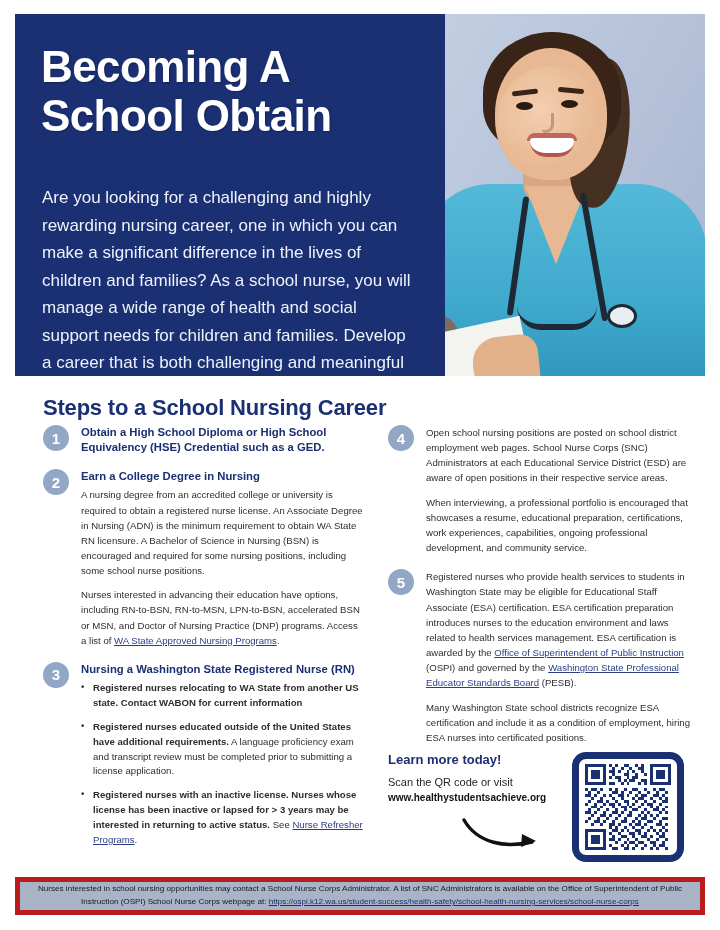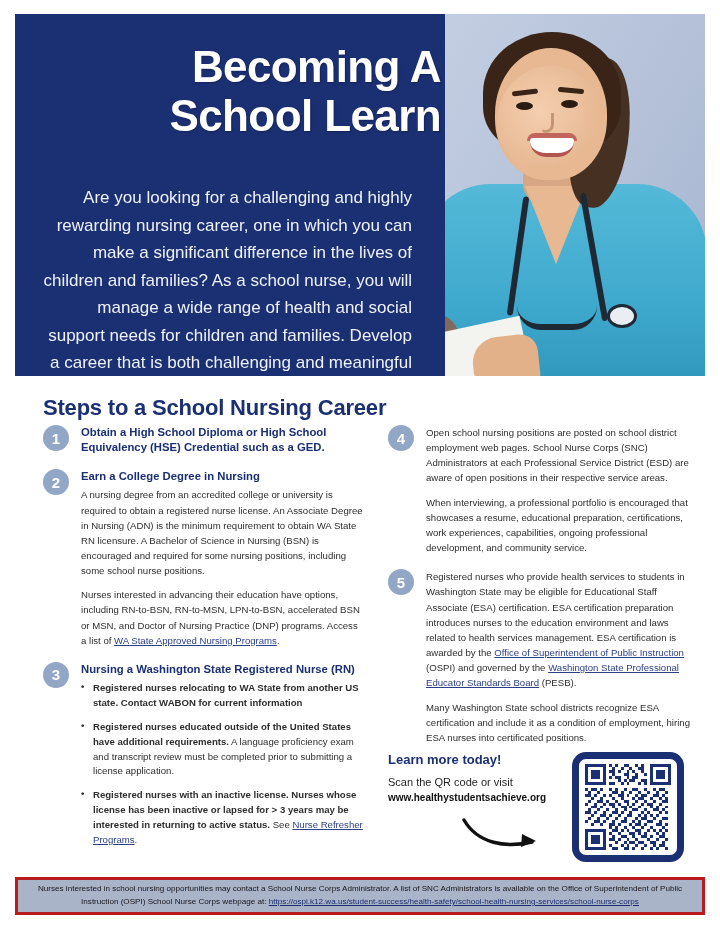--- a/index.html
+++ b/index.html
@@ -10,21 +10,20 @@
     overflow: hidden;
   }
   .page { position: relative; width: 720px; height: 930px; background: #fff; }
 
   
   .hero {
     position: absolute; left: 15px; top: 14px;
     width: 690px; height: 362px;
     background: #4d7c0f;
     overflow: hidden;
-    text-align: right;
   }
   .hero-navy {
     position: absolute; left: 0; top: 0;
     width: 430px; height: 362px;
     background: #1b2f73;
     z-index: 3;
   }
   .hero-title {
     position: absolute; left: 26px; top: 28px;
     width: 400px;
@@ -150,21 +149,21 @@
   .qr-wrap {
     position:absolute; left:184px; top:0px;
     width:112px; height:110px; border:7px solid #1b2f73; border-radius:14px;
     background:#ffffff; padding:5px; overflow:hidden;
   }
   .qr { width:100%; height:100%; display:block; }
 
   
   .footer {
     position:absolute; left:15px; top:877px; width:690px; height:38px;
-    background:#a9b4c8; border:3px solid #b91c1c;
+    background:#a9b4c8; border:5px solid #b91c1c;
     display:flex; align-items:center; justify-content:center;
   }
   .footer-text {
     color:#17171c; font-size:8.1px; line-height:1.55; text-align:center;
     padding:0 14px;
   }
   .footer-text a { color:#1c2d6b; text-decoration:underline; }
 </style>
 </head>
 <body>
@@ -196,21 +195,21 @@
       <div class="stetho-b"></div>
       <div class="stetho-head"></div>
       <div class="clipboard"></div>
       <div class="hand"></div>
     </div>
 
     <div class="hero-navy"></div>
 
     <div class="hero-title">
       <div>Becoming A</div>
-      <div>School Learn</div>
+      <div>School Obtain</div>
     </div>
 
     <div class="hero-sub">Are you looking for a challenging and highly rewarding nursing career, one in which you can make a significant difference in the lives of children and families? As a school nurse, you will manage a wide range of health and social support needs for children and families. Develop a career that is both challenging and meaningful – as a school nurse.</div>
   </div>
 
   <div class="steps-title">Steps to a School Nursing Career</div>
 
   <div class="col col-left">
 
     <div class="step">
@@ -234,21 +233,21 @@
         <li><span>Registered nurses educated outside of the United States have additional requirements.</span><span class="norm"> A language proficiency exam and transcript review must be completed prior to submitting a license application.</span></li>
         <li><span>Registered nurses with an inactive license. Nurses whose license has been inactive or lapsed for &gt; 3 years may be interested in returning to active status.</span><span class="norm"> See </span><a class="lnk norm" href="#">Nurse Refresher Programs</a><span class="norm">.</span></li>
       </ul>
     </div>
   </div>
 
   <div class="col col-right">
 
     <div class="step">
       <div class="circle">4</div>
-      <div class="step-body">Open school nursing positions are posted on school district employment web pages. School Nurse Corps (SNC) Administrators at each Professional Service District (ESD) are aware of open positions in their respective service areas.</div>
+      <div class="step-body">Open school nursing positions are posted on school district employment web pages. School Nurse Corps (SNC) Administrators at each Educational Service District (ESD) are aware of open positions in their respective service areas.</div>
       <div class="step-body">When interviewing, a professional portfolio is encouraged that showcases a resume, educational preparation, certifications, work experiences, capabilities, ongoing professional development, and community service.</div>
     </div>
 
     <div class="step">
       <div class="circle">5</div>
       <div class="step-body"><span>Registered nurses who provide health services to students in Washington State may be eligible for Educational Staff Associate (ESA) certification. ESA certification preparation introduces nurses to the education environment and laws related to health services management. ESA certification is awarded by the </span><a class="lnk" href="#">Office of Superintendent of Public Instruction</a><span> (OSPI) and governed by the </span><a class="lnk" href="#">Washington State Professional Educator Standards Board</a><span> (PESB).</span></div>
       <div class="step-body">Many Washington State school districts recognize ESA certification and include it as a condition of employment, hiring ESA nurses into certificated positions.</div>
     </div>
   </div>
 

